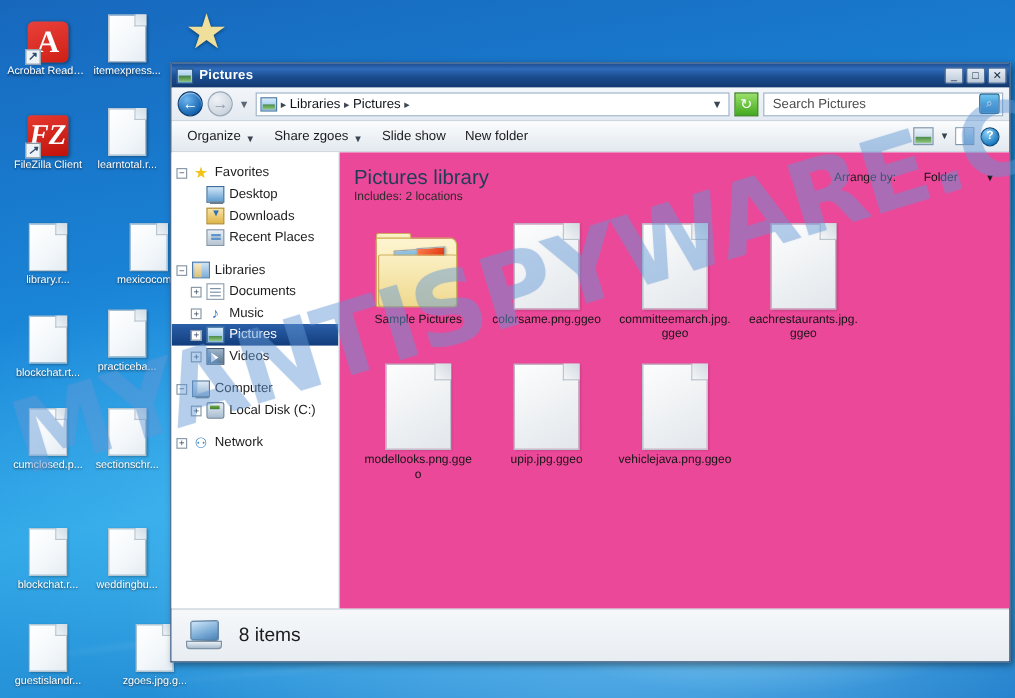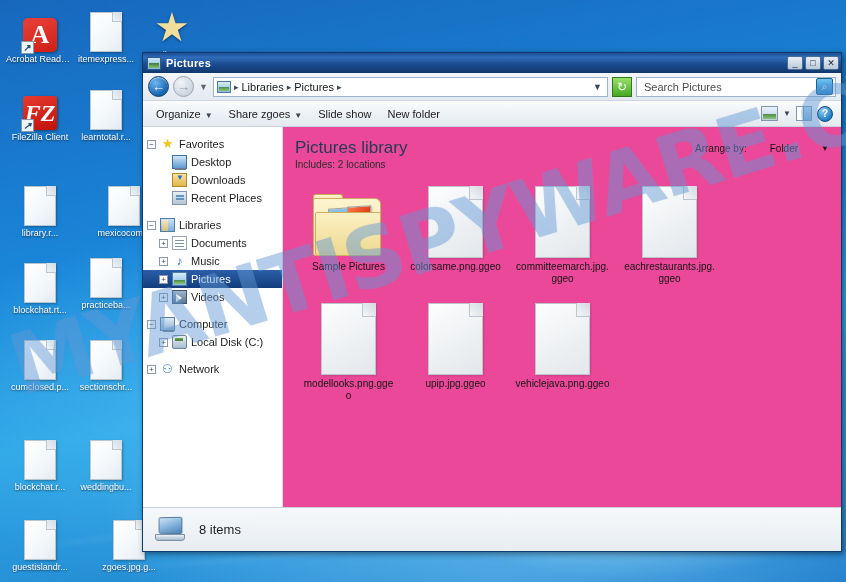--- a/index.html
+++ b/index.html
@@ -315,21 +315,21 @@
   .status-ico .scr {
     position:absolute; left:3px; top:0; width:24px;height:17px;
     background: linear-gradient(160deg,#cfe6f8 0%, #7aabd6 60%, #4b82b4 100%);
     border:1px solid #56799b; border-radius:2px; transform: perspective(40px) rotateY(-8deg);
   }
   .status-ico .base {
     position:absolute; left:0; top:17px; width:30px;height:7px;
     background: linear-gradient(180deg,#e9eff5,#aabdcd);
     border:1px solid #7e93a6; border-radius:0 0 3px 3px;
   }
-  .status-text { font-size:13px; color:#1c1c1c; }
+  .status-text { font-size:16px; color:#1c1c1c; }
 
   
   #watermark {
     position:absolute; left:0; top:0; width:846px; height:582px;
     pointer-events:none; z-index: 50;
     overflow:hidden;
   }
   #watermark .wmtext {
     position:absolute;
     left: -10px; top: 168px;

